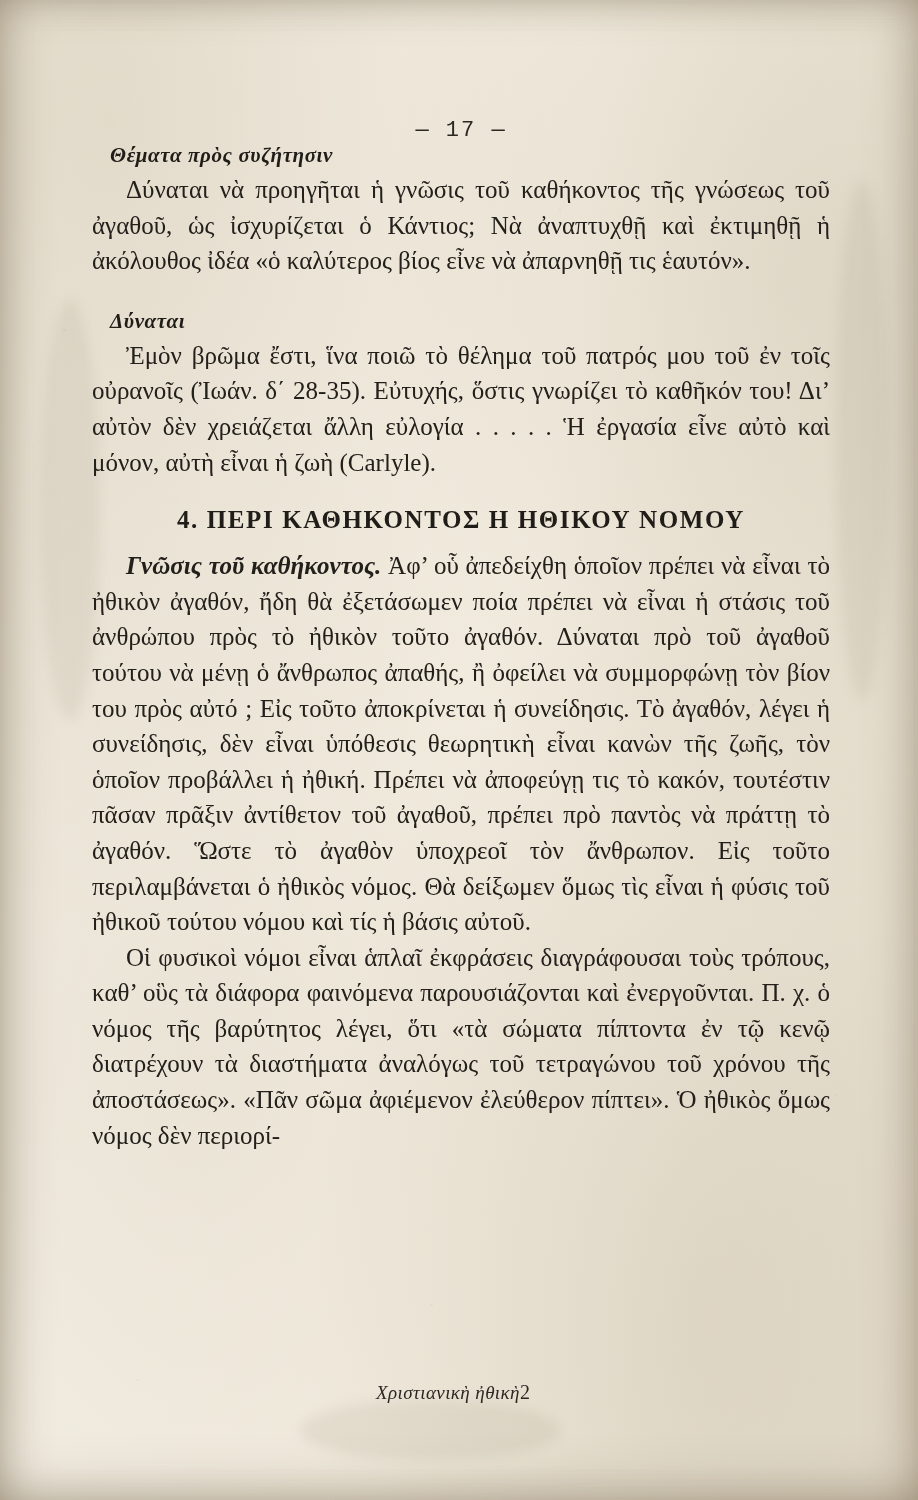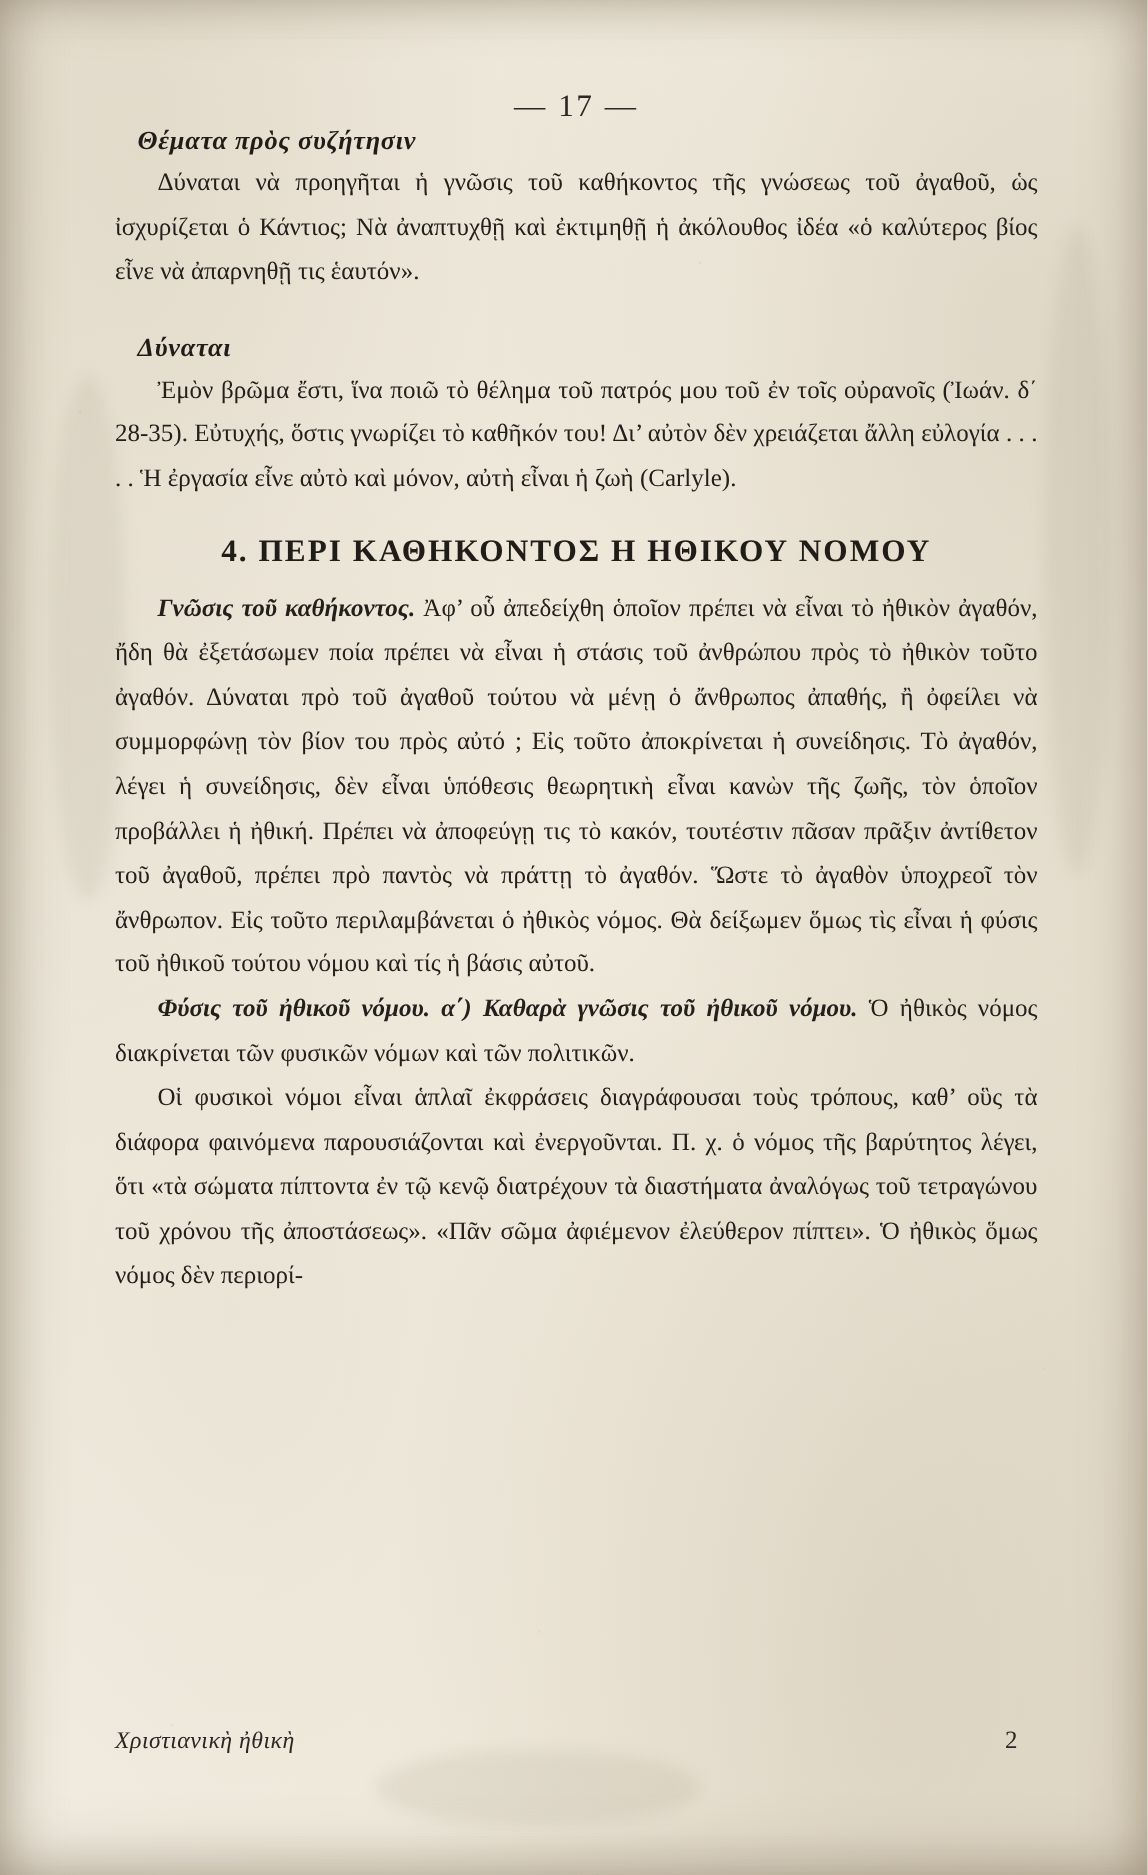--- a/index.html
+++ b/index.html
@@ -47,30 +47,30 @@
   .content {
     position: relative;
     z-index: 2;
     padding: 0 88px 0 92px;
     box-sizing: border-box;
     height: 100%;
   }
 
   .folio {
     text-align: center;
-    font-size: 25px;
+    font-size: 22px;
     color: #2b2723;
     letter-spacing: 2px;
-    padding-top: 72px;
-    font-family: Liberation Serif, serif;
+    padding-top: 118px;
+    font-family: Liberation Mono, monospace;
   }
 
   .body-text {
     color: #23201c;
-    font-size: 20px;
+    font-size: 25px;
     line-height: 35.6px;
     text-align: justify;
     text-justify: inter-word;
   }
 
   .heading-italic {
     font-style: italic;
     font-weight: bold;
     font-size: 21px;
     letter-spacing: .6px;
@@ -99,21 +99,21 @@
     font-weight: bold;
   }
 
   .footer {
     position: absolute;
     left: 92px;
     right: 104px;
     bottom: 96px;
     display: flex;
     align-items: baseline;
-    justify-content: space-between;
+    justify-content: center;
     z-index: 3;
   }
   .footer-left {
     font-style: italic;
     font-size: 19px;
     color: #2b2723;
     letter-spacing: .4px;
   }
   .footer-right {
     font-size: 20px;
@@ -159,21 +159,20 @@
     <div class="heading-italic">Θέματα πρὸς συζήτησιν</div>
     <p class="body-text para">Δύναται νὰ προηγῆται ἡ γνῶσις τοῦ καθήκοντος τῆς γνώσεως τοῦ ἀγαθοῦ, ὡς ἰσχυρίζεται ὁ Κάντιος; Νὰ ἀναπτυχθῇ καὶ ἐκτιμηθῇ ἡ ἀκόλουθος ἰδέα «ὁ καλύτερος βίος εἶνε νὰ ἀπαρνηθῇ τις ἑαυτόν».</p>
 
     <div class="heading-italic tight">Δύναται</div>
     <p class="body-text para">Ἐμὸν βρῶμα ἔστι, ἵνα ποιῶ τὸ θέλημα τοῦ πατρός μου τοῦ ἐν τοῖς οὐρανοῖς (Ἰωάν. δ΄ 28-35). Εὐτυχής, ὅστις γνωρίζει τὸ καθῆκόν του! Δι’ αὐτὸν δὲν χρειάζεται ἄλλη εὐλογία . . . . . Ἡ ἐργασία εἶνε αὐτὸ καὶ μόνον, αὐτὴ εἶναι ἡ ζωὴ (Carlyle).</p>
 
     <div class="section-title">4. ΠΕΡΙ ΚΑΘΗΚΟΝΤΟΣ Η ΗΘΙΚΟΥ ΝΟΜΟΥ</div>
 
     <p class="body-text para"><span class="run-in-italic">Γνῶσις τοῦ καθήκοντος.</span><span> Ἀφ’ οὗ ἀπεδείχθη ὁποῖον πρέπει νὰ εἶναι τὸ ἠθικὸν ἀγαθόν, ἤδη θὰ ἐξετάσωμεν ποία πρέπει νὰ εἶναι ἡ στάσις τοῦ ἀνθρώπου πρὸς τὸ ἠθικὸν τοῦτο ἀγαθόν. Δύναται πρὸ τοῦ ἀγαθοῦ τούτου νὰ μένῃ ὁ ἄνθρωπος ἀπαθής, ἢ ὀφείλει νὰ συμμορφώνῃ τὸν βίον του πρὸς αὐτό ; Εἰς τοῦτο ἀποκρίνεται ἡ συνείδησις. Τὸ ἀγαθόν, λέγει ἡ συνείδησις, δὲν εἶναι ὑπόθεσις θεωρητικὴ εἶναι κανὼν τῆς ζωῆς, τὸν ὁποῖον προβάλλει ἡ ἠθική. Πρέπει νὰ ἀποφεύγῃ τις τὸ κακόν, τουτέστιν πᾶσαν πρᾶξιν ἀντίθετον τοῦ ἀγαθοῦ, πρέπει πρὸ παντὸς νὰ πράττῃ τὸ ἀγαθόν. Ὥστε τὸ ἀγαθὸν ὑποχρεοῖ τὸν ἄνθρωπον. Εἰς τοῦτο περιλαμβάνεται ὁ ἠθικὸς νόμος. Θὰ δείξωμεν ὅμως τὶς εἶναι ἡ φύσις τοῦ ἠθικοῦ τούτου νόμου καὶ τίς ἡ βάσις αὐτοῦ.</span></p>
 
-    <p class="body-text para"><span class="run-in-italic">Φύσις τοῦ ἠθικοῦ νόμου. α΄) Καθαρὰ γνῶσις τοῦ ἠθικοῦ νόμου.</span><span> Ὁ ἠθικὸς νόμος διακρίνεται τῶν φυσικῶν νόμων καὶ τῶν πολιτικῶν.</span></p>
 
     <p class="body-text para">Οἱ φυσικοὶ νόμοι εἶναι ἁπλαῖ ἐκφράσεις διαγράφουσαι τοὺς τρόπους, καθ’ οὓς τὰ διάφορα φαινόμενα παρουσιάζονται καὶ ἐνεργοῦνται. Π. χ. ὁ νόμος τῆς βαρύτητος λέγει, ὅτι «τὰ σώματα πίπτοντα ἐν τῷ κενῷ διατρέχουν τὰ διαστήματα ἀναλόγως τοῦ τετραγώνου τοῦ χρόνου τῆς ἀποστάσεως». «Πᾶν σῶμα ἀφιέμενον ἐλεύθερον πίπτει». Ὁ ἠθικὸς ὅμως νόμος δὲν περιορί-</p>
 
   </div>
 
   <div class="footer">
     <div class="footer-left">Χριστιανικὴ ἠθικὴ</div>
     <div class="footer-right">2</div>
   </div>
 </div>

